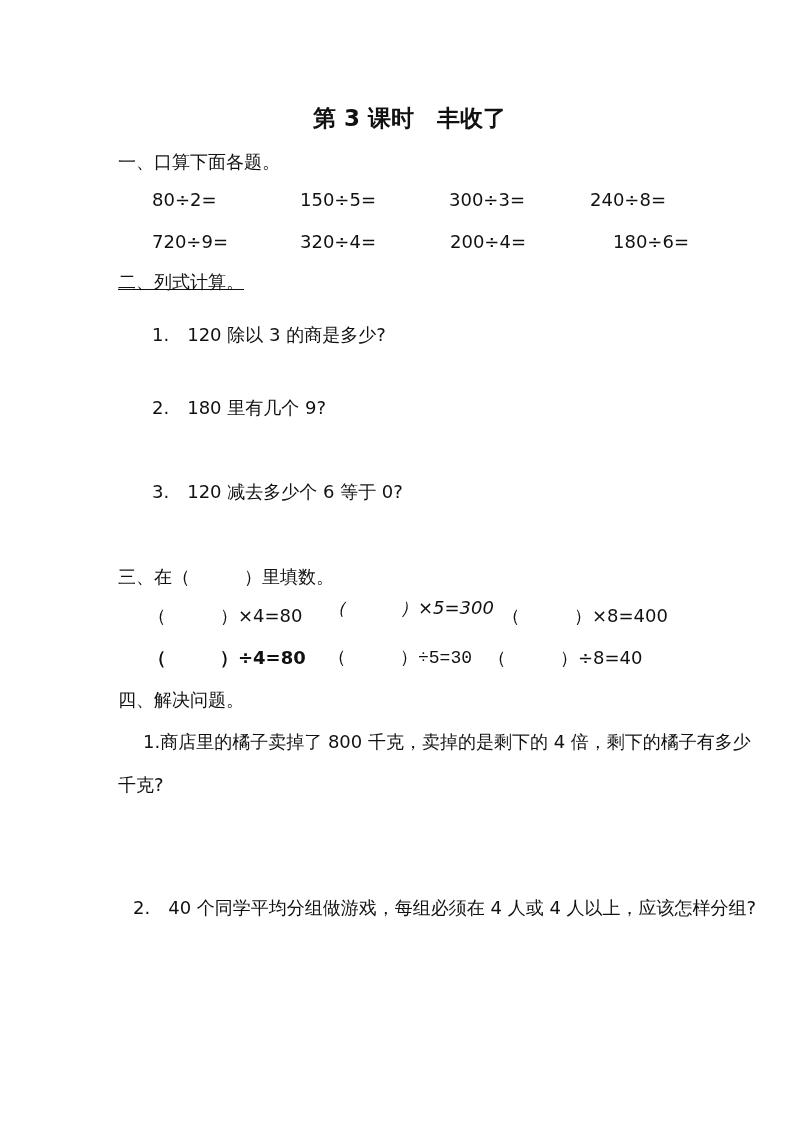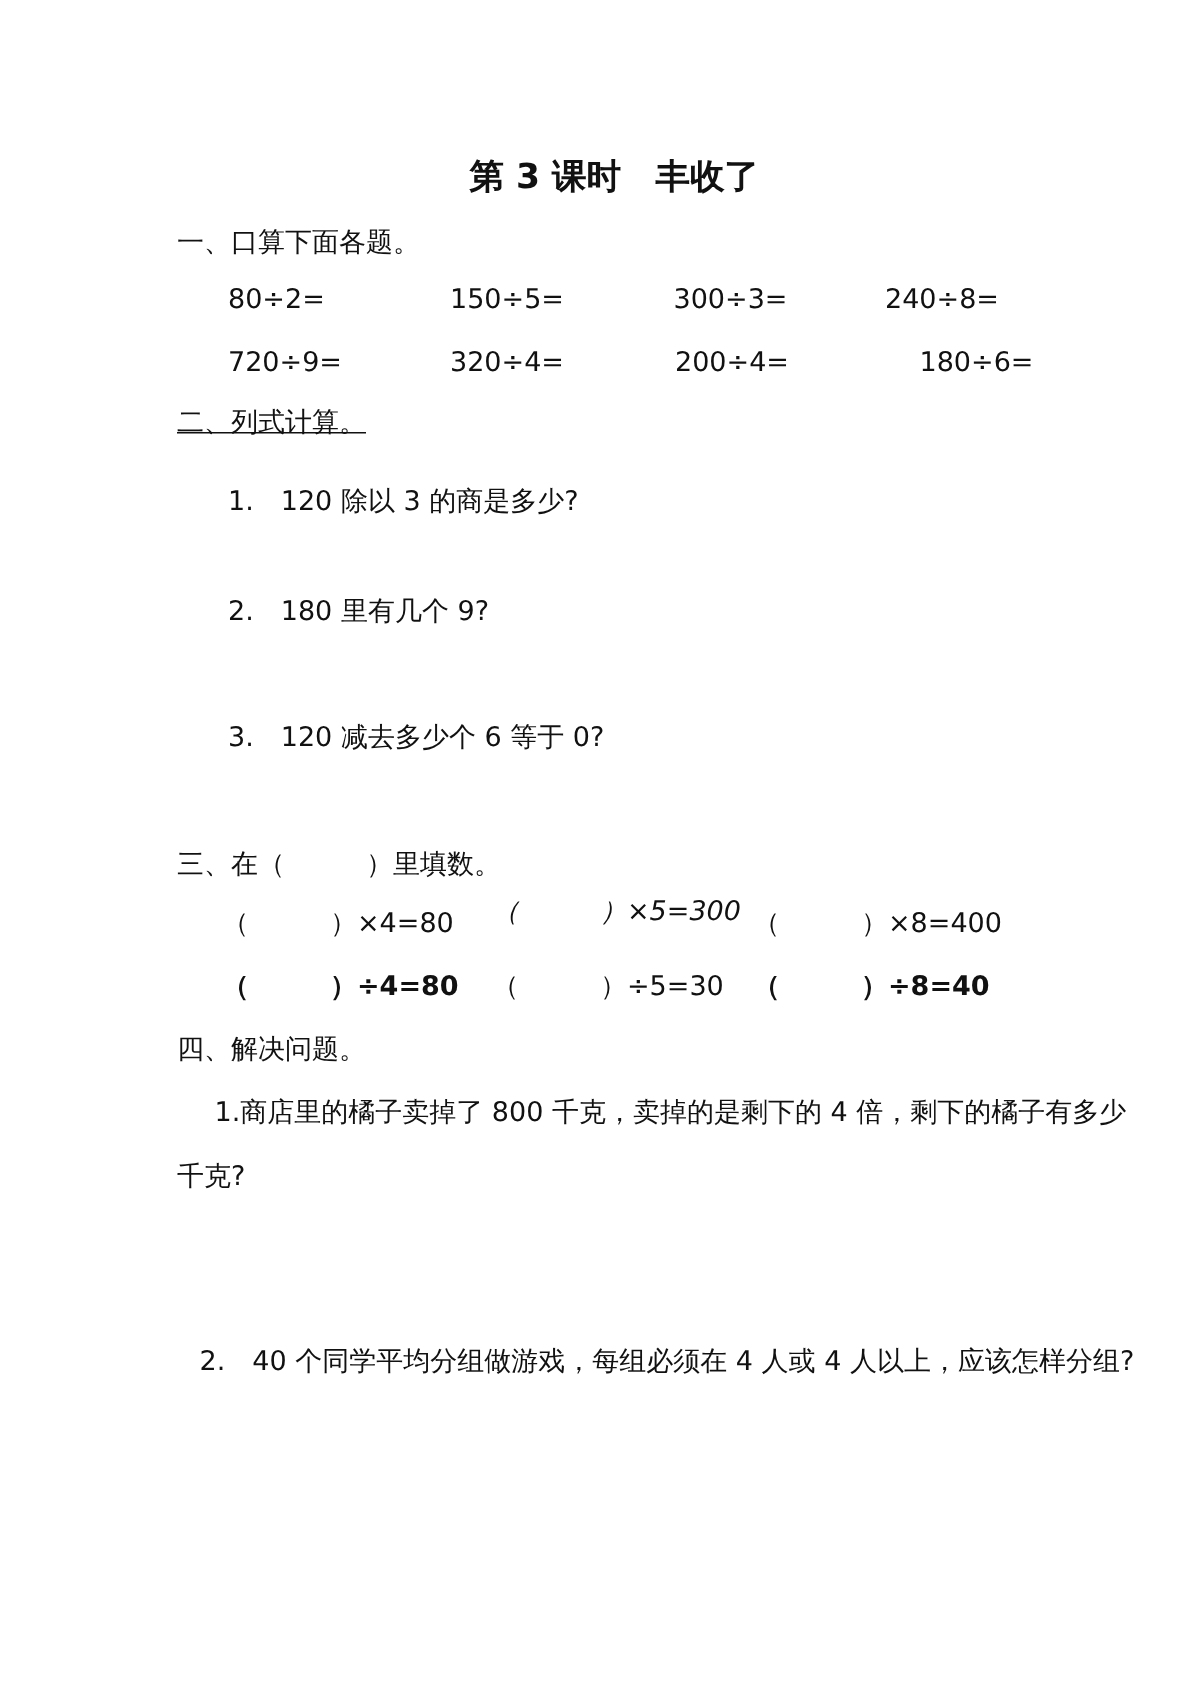--- a/index.html
+++ b/index.html
@@ -25,19 +25,19 @@
 <div class="abs" style="left:118px;top:272px;text-decoration:underline;">二、列式计算。</div>
 <div class="abs" style="left:152px;top:325px;">1.　120 除以 3 的商是多少?</div>
 <div class="abs" style="left:152px;top:398px;">2.　180 里有几个 9?</div>
 <div class="abs" style="left:152px;top:482px;">3.　120 减去多少个 6 等于 0?</div>
 
 <div class="abs" style="left:118px;top:567px;">三、在（　　　）里填数。</div>
 <div class="abs" style="left:148px;top:606px;">（　　　）×4=80</div>
 <div class="abs" style="left:328px;top:598px;font-style:italic;">（　　　）×5=300</div>
 <div class="abs" style="left:502px;top:606px;">（　　　）×8=400</div>
 <div class="abs" style="left:148px;top:648px;font-weight:bold;">（　　　）÷4=80</div>
-<div class="abs" style="left:328px;top:648px;">（　　　）÷5=30</div>
-<div class="abs" style="left:502px;top:648px;font-weight:bold;">（　　　）÷8=40</div>
+<div class="abs" style="left:328px;top:648px;font-family:Liberation Mono, monospace;">（　　　）÷5=30</div>
+<div class="abs" style="left:488px;top:648px;">（　　　）÷8=40</div>
 
 <div class="abs" style="left:118px;top:690px;">四、解决问题。</div>
 <div class="abs" style="left:143px;top:732px;">1.商店里的橘子卖掉了  800  千克，卖掉的是剩下的 4 倍，剩下的橘子有多少</div>
 <div class="abs" style="left:118px;top:775px;">千克?</div>
 <div class="abs" style="left:133px;top:898px;">2.　40 个同学平均分组做游戏，每组必须在 4 人或 4 人以上，应该怎样分组?</div>
 
 </body></html>

